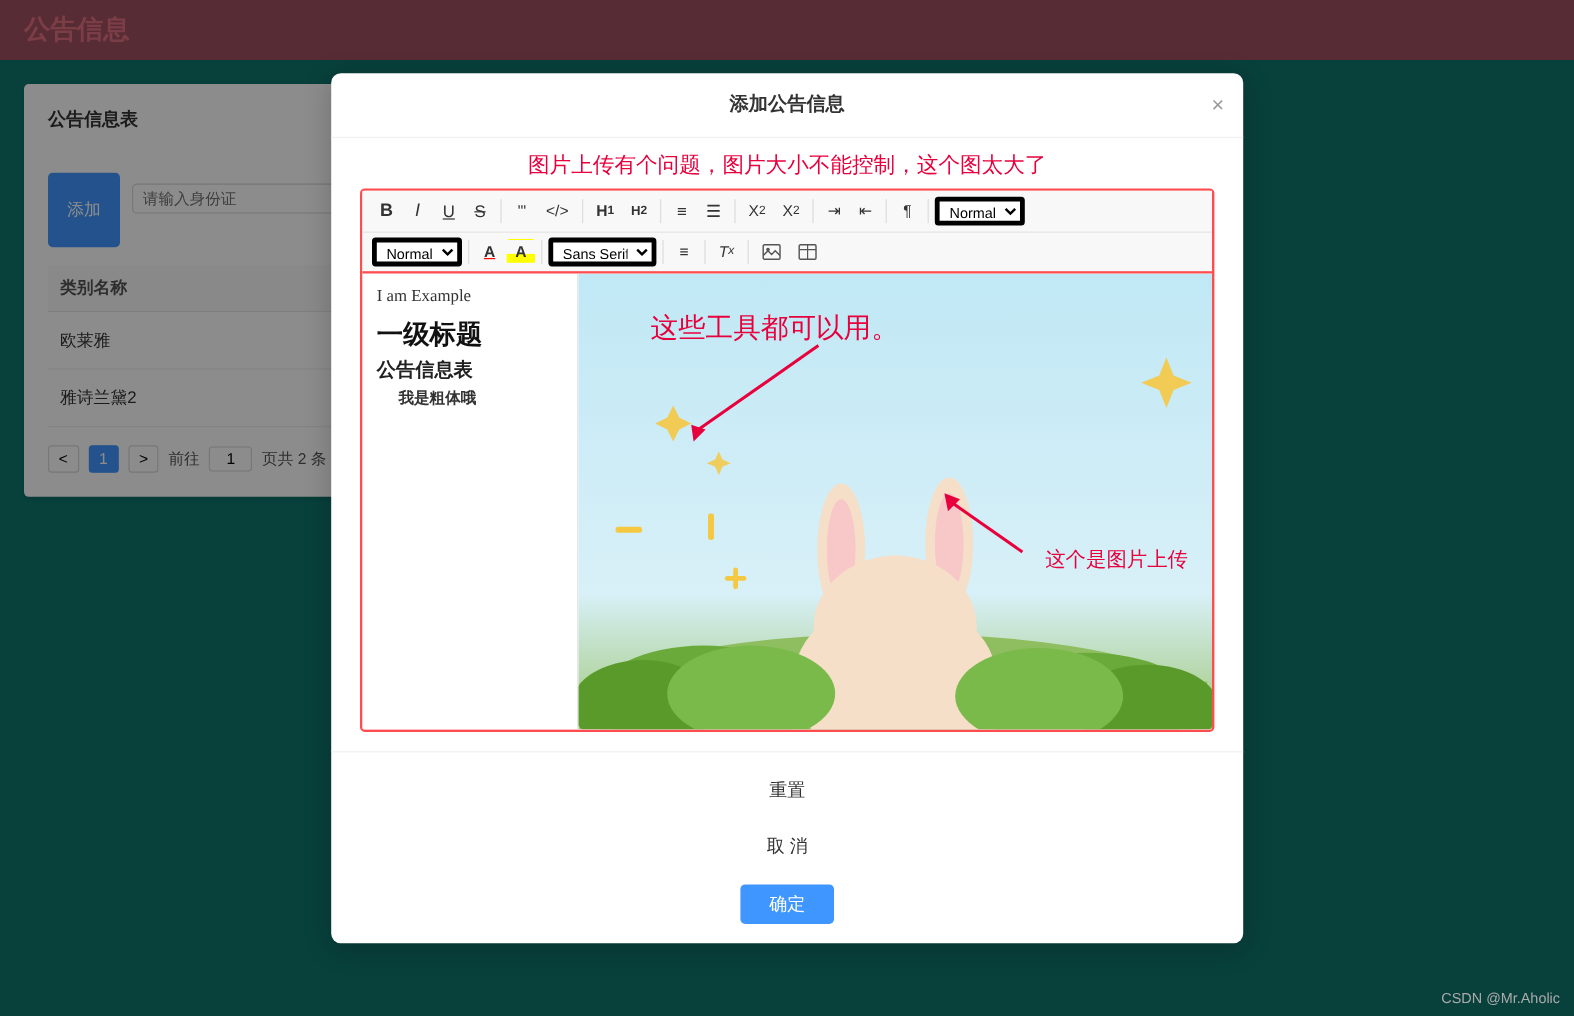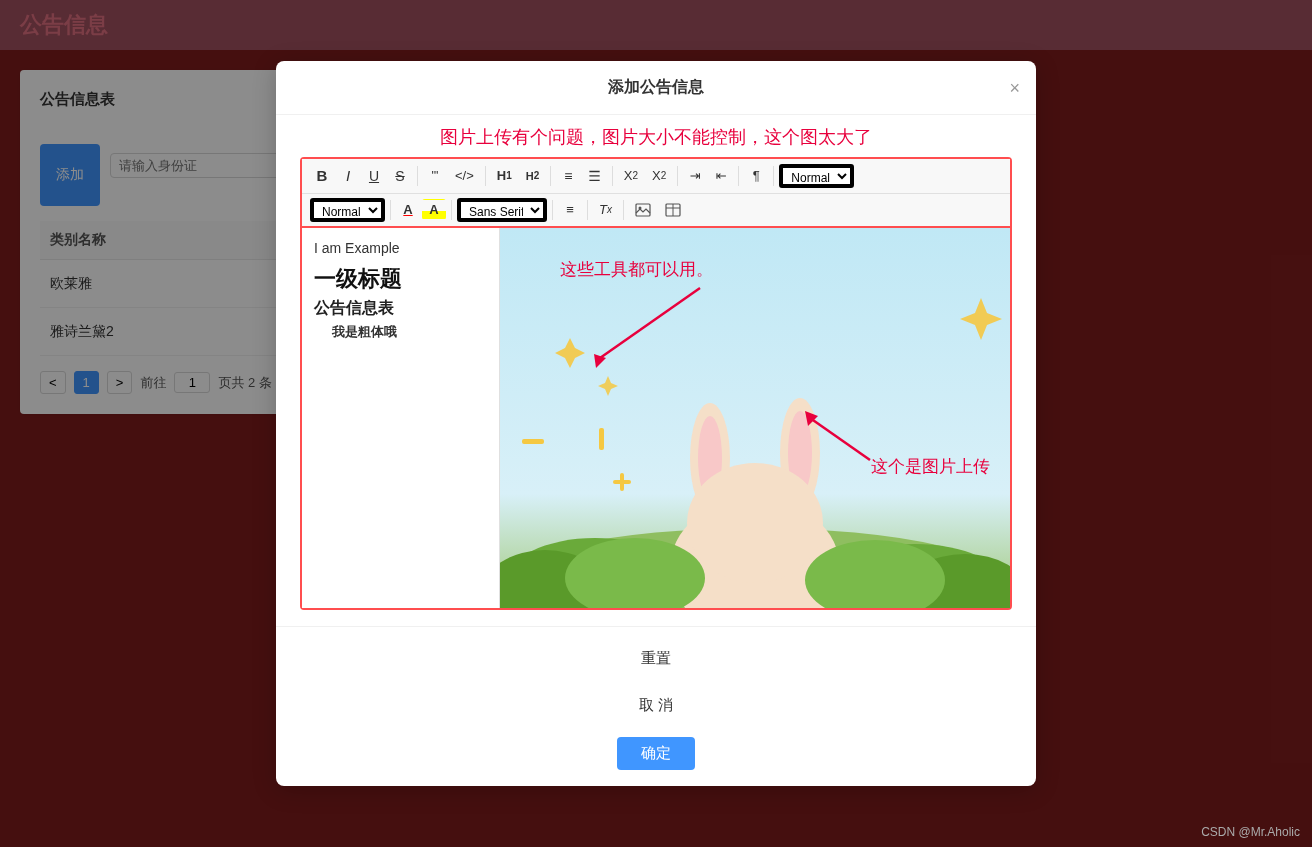--- a/index.html
+++ b/index.html
@@ -9,21 +9,21 @@
       width: 1312px;
       height: 847px;
       overflow: hidden;
       position: relative;
     }
 
     
     .page-bg {
       position: absolute;
       top: 0; left: 0; right: 0; bottom: 0;
-      background: #7f1d1d;
+      background: #0f766e;
     }
 
     
     .top-bar {
       height: 50px;
       background: #a05060;
       display: flex;
       align-items: center;
       padding: 0 20px;
     }
@@ -277,25 +277,26 @@
 
     
     .editor-body {
       display: flex;
       height: 380px;
       overflow: hidden;
     }
 
     
     .editor-text-panel {
-      width: 198px;
+      width: 180px;
       border-right: 1px solid #e0e0e0;
       padding: 12px;
       background: #fff;
       flex-shrink: 0;
+      font-family: Liberation Serif, serif;
     }
 
     .editor-example {
       font-size: 14px;
       color: #333;
       margin-bottom: 8px;
     }
 
     .editor-h1 {
       font-size: 22px;
@@ -579,21 +580,21 @@
             <rect x="65" y="200" width="5" height="22" rx="2" fill="#f5c842" transform="translate(69,0)"></rect>
             <rect x="57" y="207" width="22" height="5" rx="2" fill="#f5c842" transform="translate(0,4)"></rect>
 
             <rect x="155" y="245" width="4" height="18" rx="2" fill="#f5c842"></rect>
             <rect x="148" y="252" width="18" height="4" rx="2" fill="#f5c842"></rect>
 
             <polygon points="510,85 516,70 522,85 537,91 522,97 516,112 510,97 495,91" fill="#f5c842" opacity="0.9"></polygon>
           </svg>
 
           
-          <div style="position:absolute; top:30px; left:60px; color:#e8003d; font-size:17px; font-weight:500; white-space:nowrap;">这些工具都可以用。</div>
+          <div style="position:absolute; top:30px; left:60px; color:#e8003d; font-size:23px; font-weight:500; white-space:nowrap;">这些工具都可以用。</div>
           
           
           <svg style="position:absolute;top:0;left:0;width:100%;height:100%;pointer-events:none;">
 
             <line x1="200" y1="60" x2="100" y2="130" stroke="#e8003d" stroke-width="2.5"></line>
             <polygon points="96,140 94,126 106,130" fill="#e8003d"></polygon>
           </svg>
 
           
           <div style="position:absolute; bottom:130px; right:20px; color:#e8003d; font-size:17px; font-weight:500; white-space:nowrap;">这个是图片上传</div>

